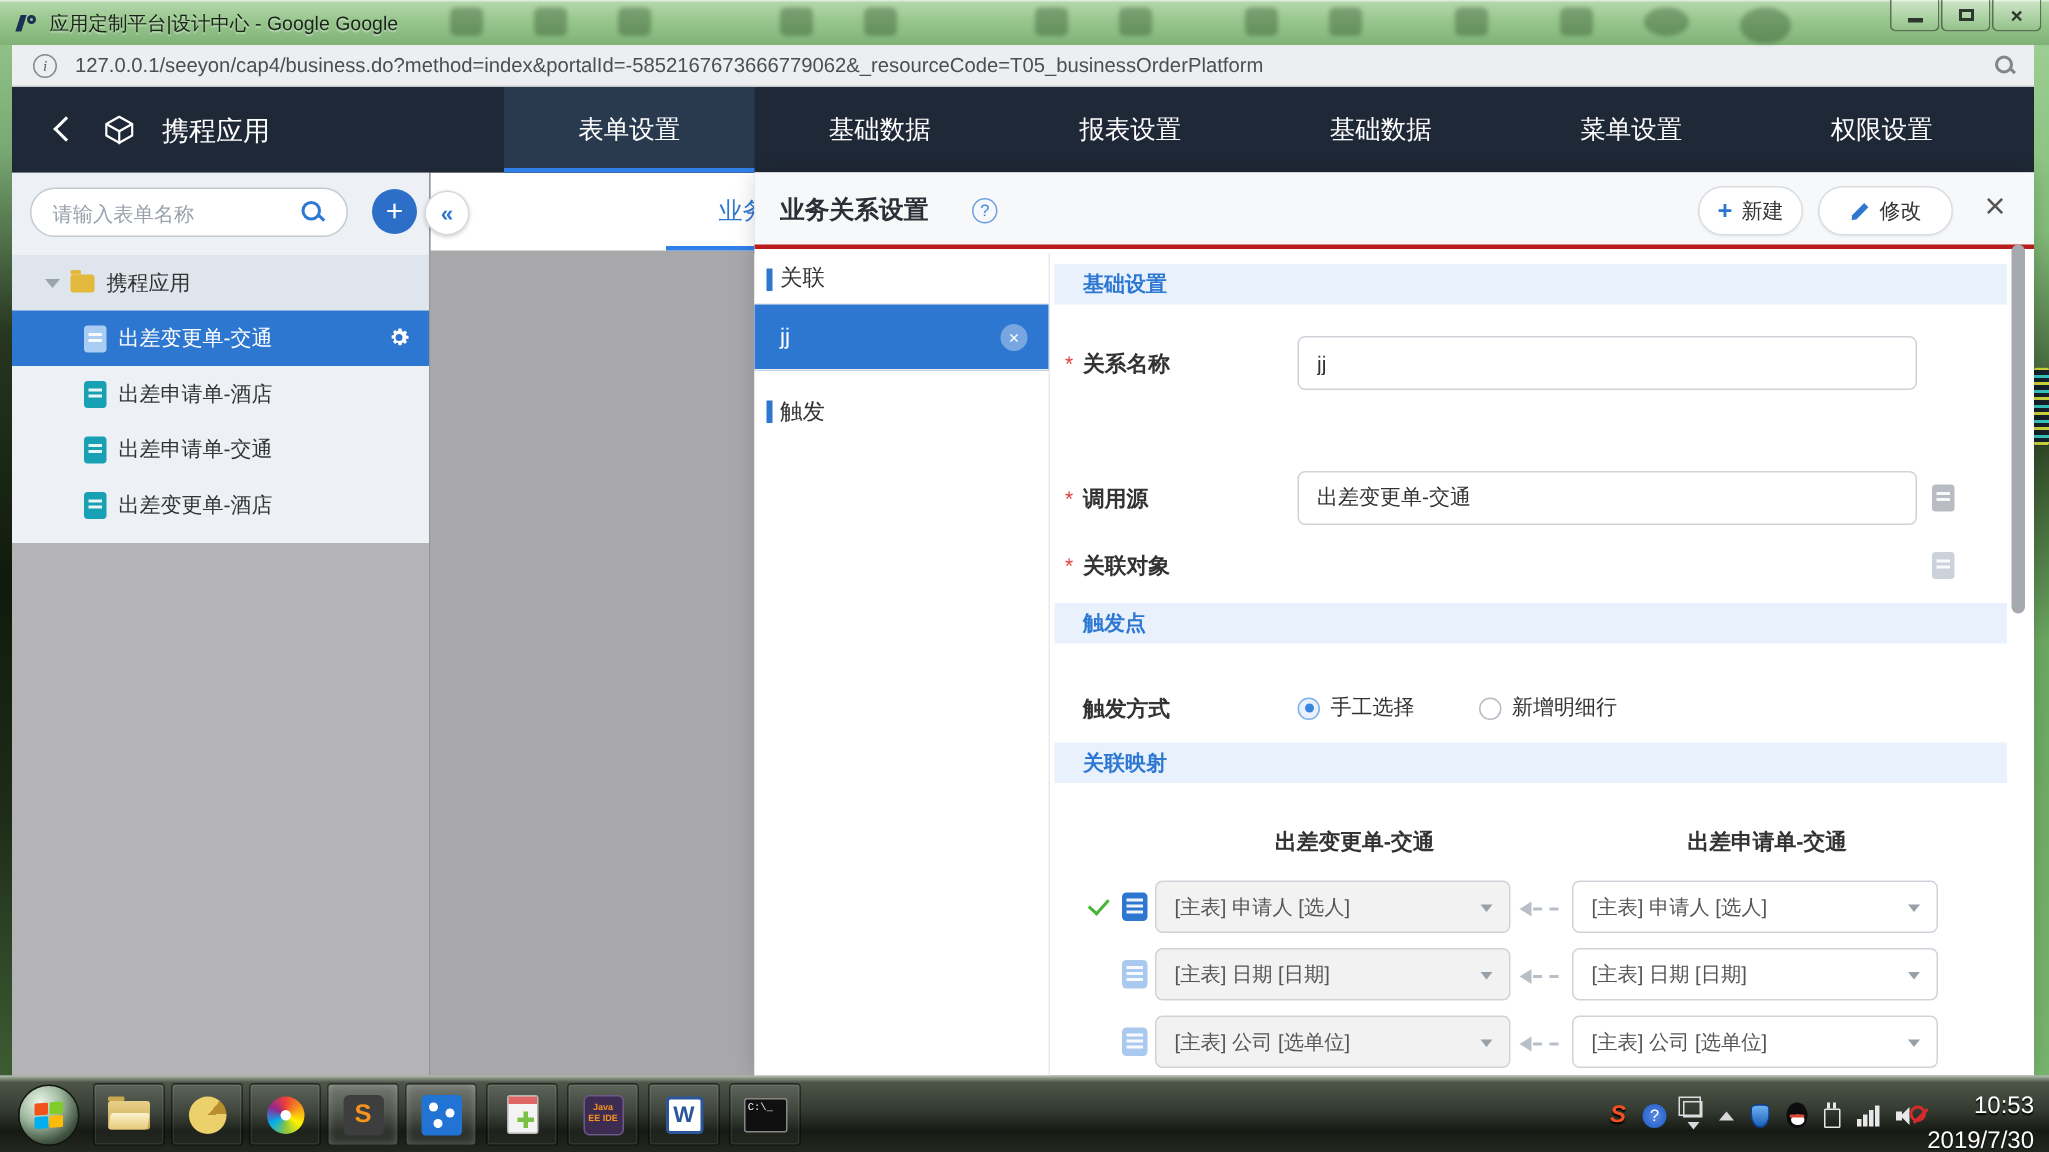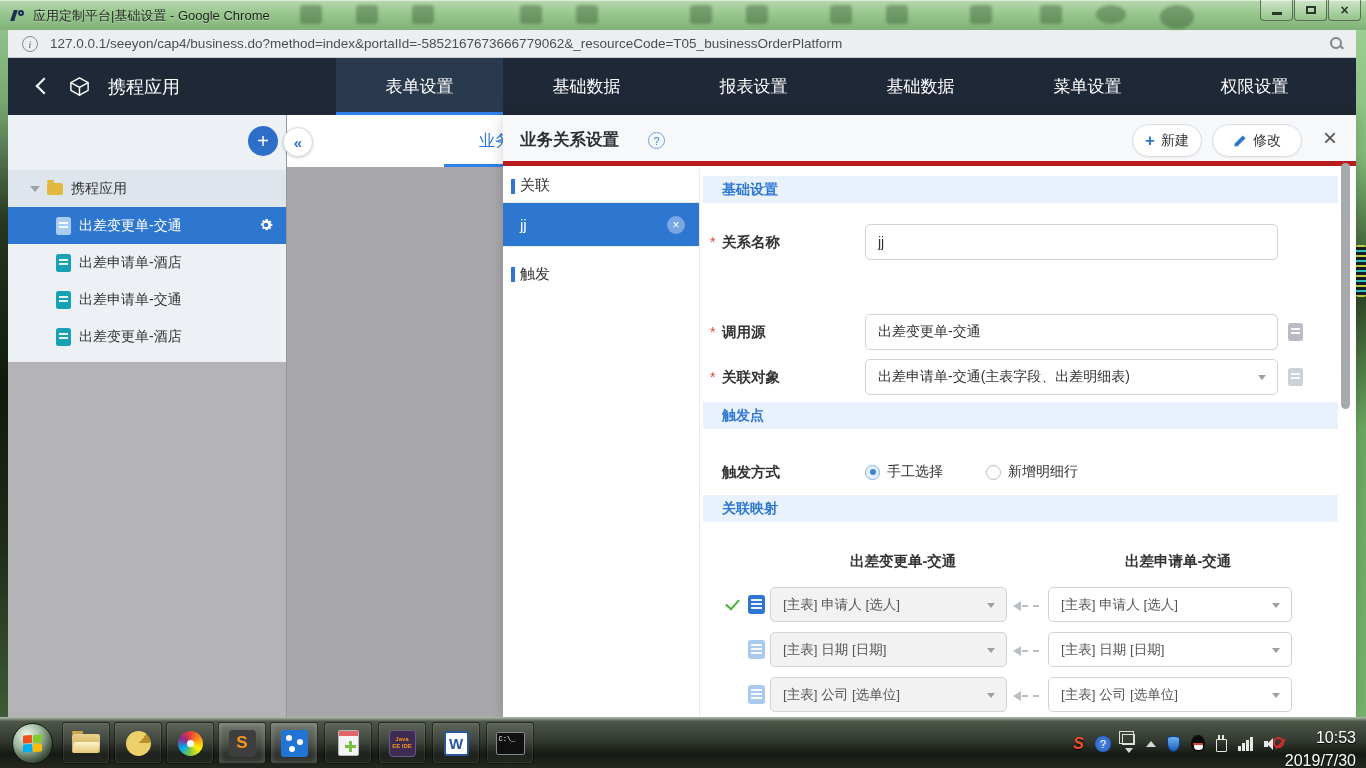--- a/index.html
+++ b/index.html
@@ -96,21 +96,21 @@
   .ctab.t1 { left:38px; }
   .ctab.t2 { left:153px; width:110px; color:#2e77d0; }
   .ctab.t2::after { background:#2f80e8; }
   .collapse-btn { position:absolute; left:283px; top:127px; width:30px; height:30px; border-radius:50%;
     background:#fff; border:1px solid #d5dae0; box-shadow:0 1px 3px rgba(0,0,0,.18); color:#2e77d0;
     font-size:15px; font-weight:bold; display:flex; align-items:center; justify-content:center; z-index:4; cursor:pointer; }
 
   
   .panel { position:absolute; left:503px; top:115px; width:853px; height:602px; background:#fff; z-index:5;
     box-shadow:0 0 14px rgba(0,0,0,.18); }
-  .phead { position:relative; width:100%; height:51px; background:#f6f8fa; border-bottom:5px solid #b91c1c; }
+  .phead { position:relative; width:100%; height:51px; background:#f6f8fa; border-bottom:3px solid #b91c1c; }
   .ptitle { position:absolute; left:17px; top:14px; font-size:16.5px; font-weight:bold; color:#2b2f36; }
   .help { position:absolute; left:145px; top:17px; width:17px; height:17px; border:1px solid #6f9fe0; border-radius:50%;
     color:#3d85dd; font-size:11px; display:flex; align-items:center; justify-content:center; cursor:pointer; }
   .pill { position:absolute; top:9px; height:33px; background:#fff; border:1px solid #d9dde2; border-radius:17px;
     display:flex; align-items:center; justify-content:center; gap:6px; font-size:14px; color:#333;
     box-shadow:0 1px 2px rgba(0,0,0,.06); cursor:pointer; }
   .pill.new { left:629px; width:70px; }
   .pill.mod { left:709px; width:90px; }
   .pill .plus { color:#2e77d0; font-size:17px; font-weight:bold; line-height:1; }
   .pclose { position:absolute; left:820px; top:11px; font-size:24px; color:#555; line-height:1; cursor:pointer; }
@@ -259,21 +259,21 @@
     <span class="tb-blob" style="left:830px"></span>
     <span class="tb-blob" style="left:886px"></span>
     <span class="tb-blob" style="left:970px"></span>
     <span class="tb-blob" style="left:1040px"></span>
     <span class="tb-blob" style="left:1096px;width:30px;border-radius:50%"></span>
     <span class="tb-blob" style="left:1160px;width:34px;height:24px;border-radius:50%"></span>
     <span class="favicon">
         <i class="f1"></i>
         <i class="f2"></i>
       </span>
-    <span class="wtitle">应用定制平台|基础设置 - Google Chrome</span>
+    <span class="wtitle">应用定制平台|设计中心 - Google Google</span>
     <div class="winbtns">
       <div class="wbtn">
           <span class="g-min"></span>
         </div>
       <div class="wbtn">
           <span class="g-max"></span>
         </div>
       <div class="wbtn">
           <span class="g-x">×</span>
         </div>
@@ -301,20 +301,24 @@
       <div class="navtab">基础数据</div>
       <div class="navtab">报表设置</div>
       <div class="navtab">基础数据</div>
       <div class="navtab">菜单设置</div>
       <div class="navtab">权限设置</div>
     </div>
   </div>
 
   <div class="sidebar">
     <div class="sidebar-top">
+      <div class="search">
+        <input placeholder="请输入表单名称" style="">
+        <span class="mag"></span>
+      </div>
       <div class="addbtn">+</div>
       <div class="tree">
         <div class="trow folder">
           <span class="tri"></span>
           <span class="folder-ic"></span>
           <span>携程应用</span>
         </div>
         <div class="trow item sel">
           <span class="doc-ic lightblue"></span>
           <span>出差变更单-交通</span>
@@ -392,24 +396,20 @@
       <div class="frow" style="top:144px">
         <span class="req">*</span>
         <span class="flabel">调用源</span>
         <input class="fin" value="出差变更单-交通" style="">
         <span class="side-ic"></span>
       </div>
 
       <div class="frow" style="top:189px">
         <span class="req">*</span>
         <span class="flabel">关联对象</span>
-        <div class="fsel">
-          <span>出差申请单-交通(主表字段、出差明细表)</span>
-          <i class="caret"></i>
-        </div>
         <span class="side-ic lt"></span>
       </div>
 
       <div class="band" style="top:233px">触发点</div>
 
       <div class="frow" style="top:291px;height:24px">
         <span class="flabel">触发方式</span>
         <span class="radio-opt" style="left:165px">
           <span class="rdot on"></span>
           <span class="rlabel">手工选择</span>

